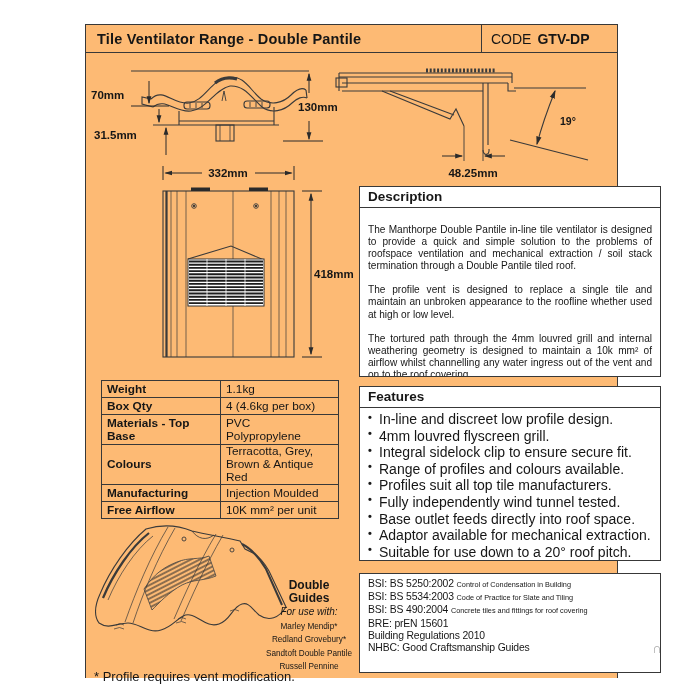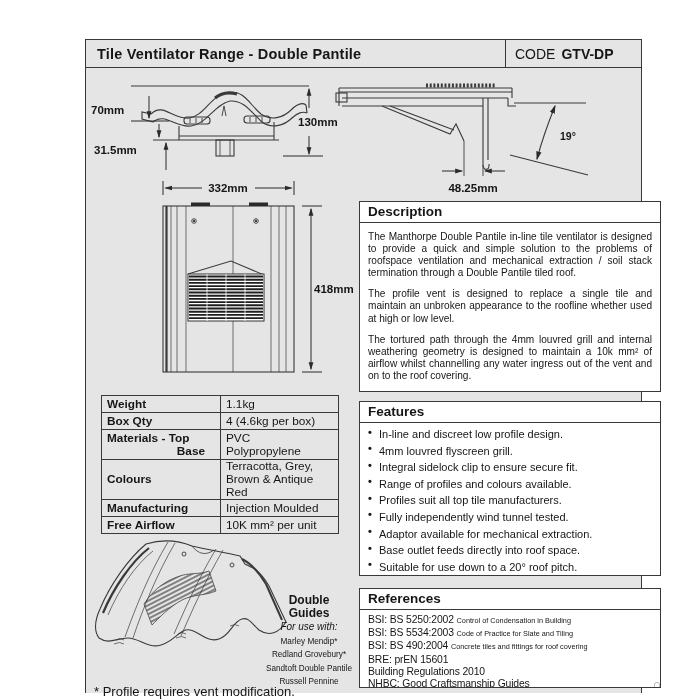--- a/index.html
+++ b/index.html
@@ -1,19 +1,19 @@
 <!DOCTYPE html>
 <html><head>
 <meta charset="utf-8">
 <style>
   html,body{margin:0;padding:0;background:#fff;}
   .page{position:relative;width:700px;height:700px;background:#fff;overflow:hidden;
         font-family:"Liberation Sans", sans-serif;color:#161616;}
-  .frame{position:absolute;left:85px;top:39px;width:531px;height:653px;
-         border:1.8px solid #383838;border-bottom:none;background:#e5e5e5;padding-left:24px;}
+  .frame{position:absolute;left:85px;top:24px;width:531px;height:653px;
+         border:1.8px solid #383838;border-bottom:none;background:#fdba74;}
   
   .titlebar{position:absolute;left:0;top:0;right:0;height:27px;border-bottom:1.8px solid #383838;
             display:flex;align-items:center;}
   .title{flex:1;padding-left:11px;font-size:14.5px;font-weight:bold;letter-spacing:.2px;}
   .codecell{width:126px;align-self:stretch;border-left:1.8px solid #383838;
             display:flex;align-items:center;padding-left:9px;font-size:14px;}
   .code-label{font-weight:400;margin-right:6px;}
   .code-value{font-weight:bold;text-align:right;}
   
   svg{position:absolute;overflow:visible;}
@@ -22,38 +22,38 @@
   .svg-plan{left:70px;top:136px;}
   .svg-tile{left:6px;top:494px;}
   .dim-text{font-family:"Liberation Sans",sans-serif;font-size:11.5px;font-weight:bold;fill:#161616;}
   .dim-text-sm{font-family:"Liberation Sans",sans-serif;font-size:10.5px;font-weight:bold;fill:#161616;}
   
   .panel{position:absolute;left:273px;width:302px;border:1.6px solid #383838;background:#fff;
          box-sizing:border-box;overflow:hidden;}
   .panel-h{font-size:13.5px;font-weight:bold;padding:2px 8px 3px;border-bottom:1.6px solid #383838;}
   .desc{top:161px;height:191px;}
   .desc-body{padding:4px 8px 0;font-size:10.1px;line-height:12.1px;text-align:justify;}
-  .desc-body p{margin:4px 0 9px;}
+  .desc-body p{margin:12px 0 9px;}
   .feats{top:361px;height:175px;}
   .feats-body{padding:5px 8px 0;}
-  .feat{position:relative;padding-left:11px;font-size:11px;line-height:12.4px;margin:0 0 4.2px;}
+  .feat{position:relative;padding-left:11px;font-size:14px;line-height:12.4px;margin:0 0 4.2px;}
   .feat::before{content:"\2022";position:absolute;left:0;top:-2.5px;font-weight:bold;font-size:11px;}
   .refs{top:548px;height:100px;}
   .refs-body{position:relative;padding:4px 8px 0;}
   .ref{font-size:10.4px;line-height:12.2px;white-space:nowrap;letter-spacing:-.15px;}
   .ref-note{font-size:7.3px;letter-spacing:0;}
   .logo-glyph{position:absolute;right:-2px;bottom:-1px;color:#a8a8a8;font-size:14px;line-height:14px;}
   
   .spec{position:absolute;left:15px;top:355px;border-collapse:collapse;width:238px;
         table-layout:fixed;border-radius:10px;}
   .spec td{border:1.6px solid #383838;padding:0 5px;vertical-align:middle;font-size:11.8px;
            line-height:13px;overflow:hidden;}
   .spec td.lbl{font-weight:bold;width:108px;}
   .r-s{height:17px;} .r-d{height:30px;}
-  .lbl-sub{text-align:right;padding-right:10px;}
+  .lbl-sub{text-align:left;padding-right:10px;}
   
   .tile-label{position:absolute;left:180px;top:554px;width:86px;text-align:center;}
   .tl-name{font-weight:bold;font-size:12px;line-height:13px;}
   .tl-intro{font-style:italic;font-size:10px;margin-top:1px;}
   .tl-item{font-size:8.2px;margin-top:4.6px;white-space:nowrap;}
   .footnote{position:absolute;left:8px;top:644px;font-size:13px;}
 </style>
 </head>
 <body>
 
@@ -235,28 +235,27 @@
 
     <div class="panel feats">
       <div class="panel-h">Features</div>
       <div class="feats-body">
         <div class="feat">In-line and discreet low profile design.</div>
         <div class="feat">4mm louvred flyscreen grill.</div>
         <div class="feat">Integral sidelock clip to ensure secure fit.</div>
         <div class="feat">Range of profiles and colours available.</div>
         <div class="feat">Profiles suit all top tile manufacturers.</div>
         <div class="feat">Fully independently wind tunnel tested.</div>
+        <div class="feat">Base outlet feeds directly into roof space.</div>
         <div class="feat">Adaptor available for mechanical extraction.</div>
-        <div class="feat">Base outlet feeds directly into roof space.</div>
         <div class="feat">Suitable for use down to a 20° roof pitch.</div>
       </div>
     </div>
 
     <div class="panel refs">
-      <div class="panel-h">References</div>
       <div class="refs-body">
         <div class="ref">
           <span>BSI: BS 5250:2002</span>
           <span class="ref-note">Control of Condensation in Building</span>
         </div>
         <div class="ref">
           <span>BSI: BS 5534:2003</span>
           <span class="ref-note">Code of Practice for Slate and Tiling</span>
         </div>
         <div class="ref">

